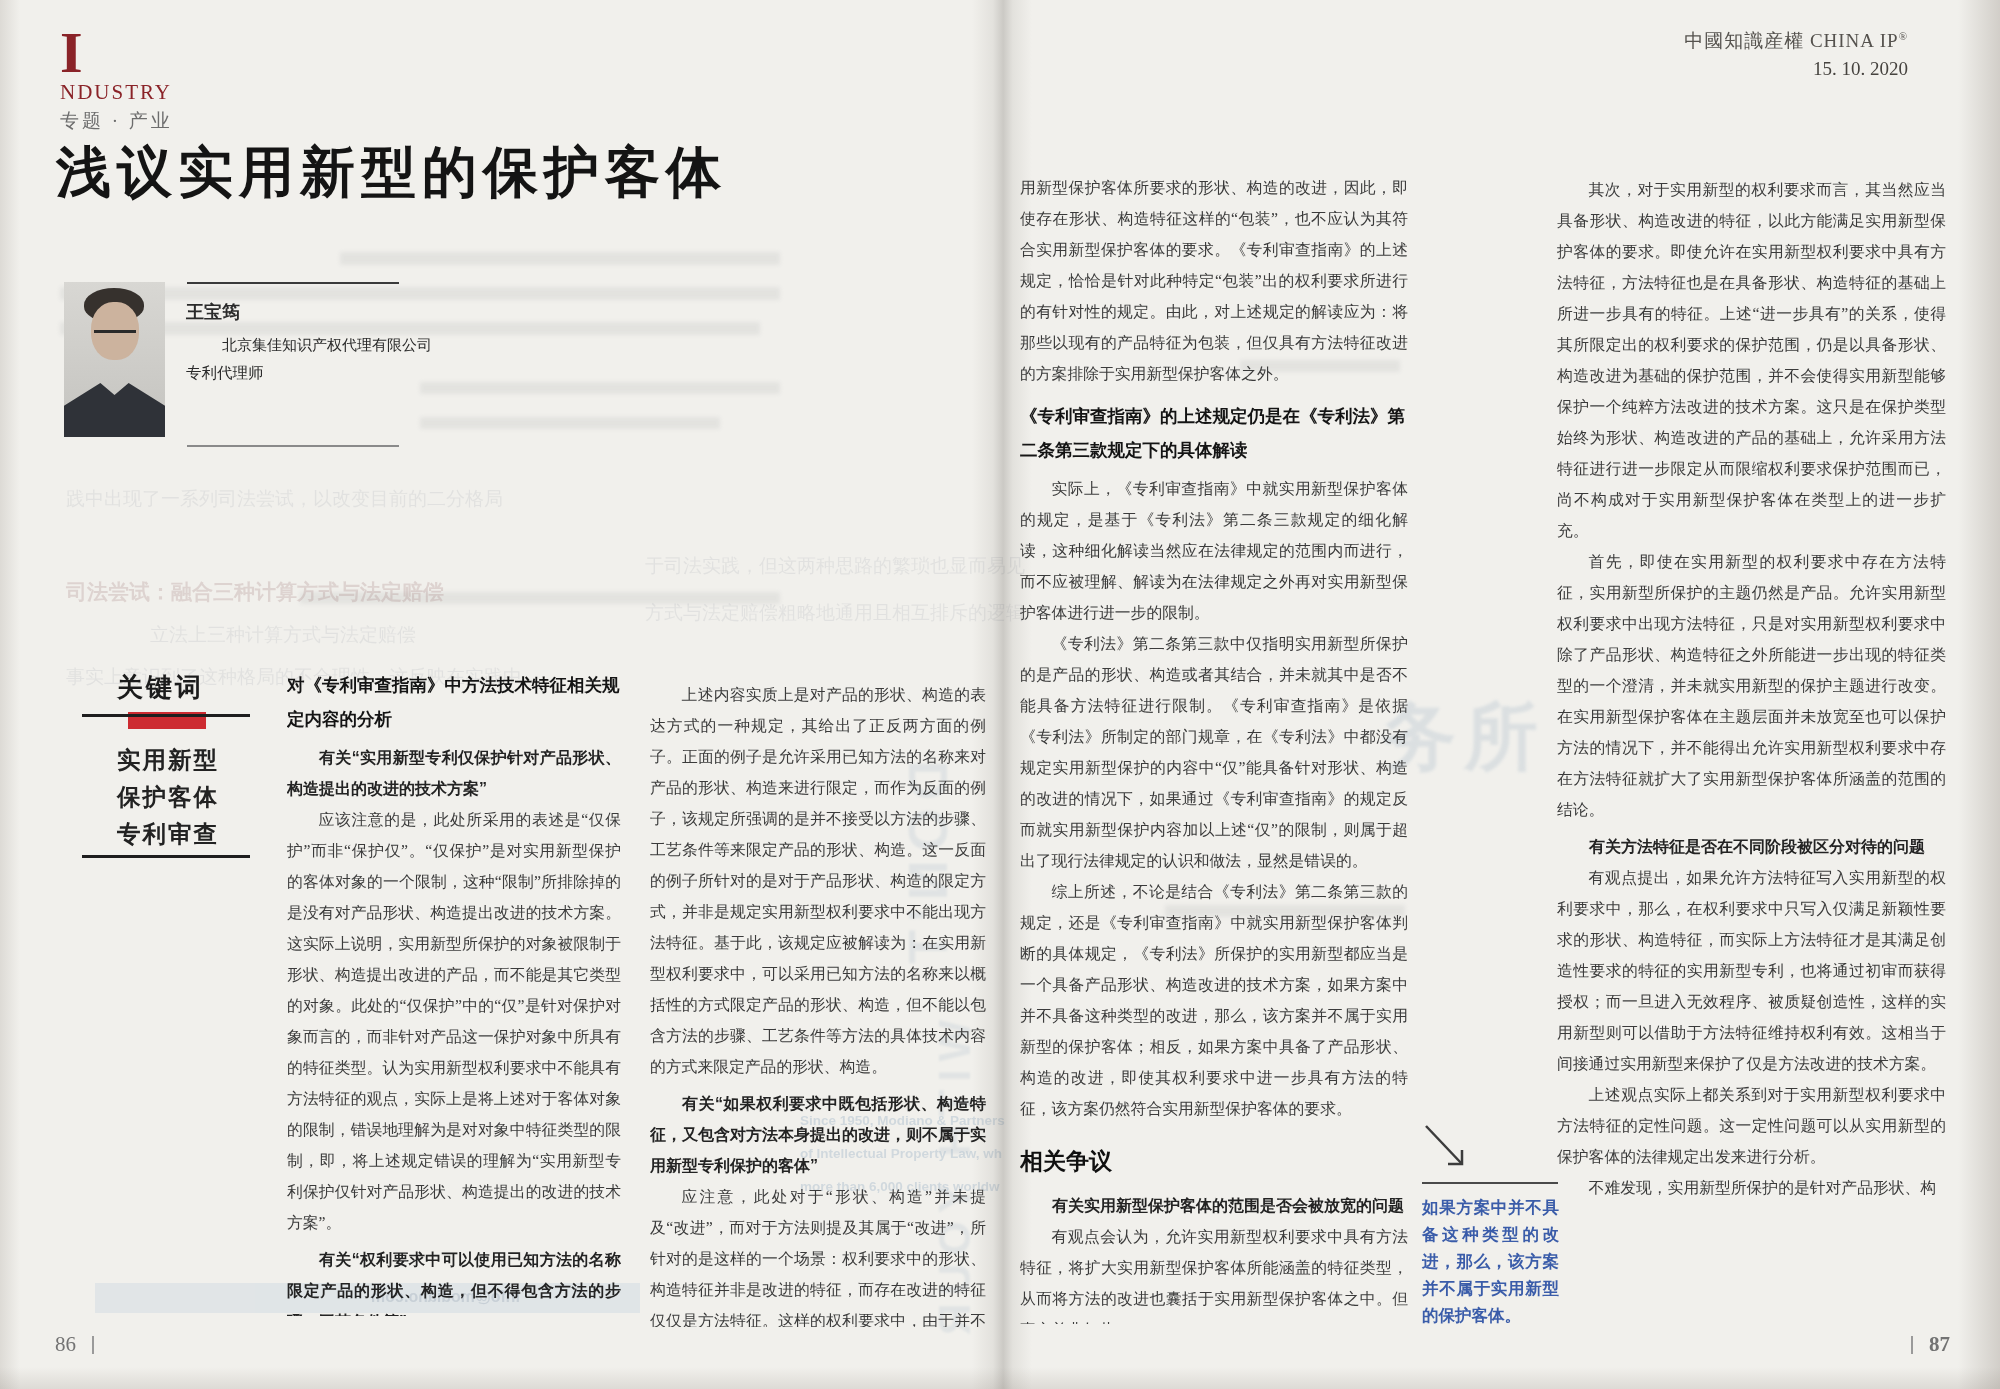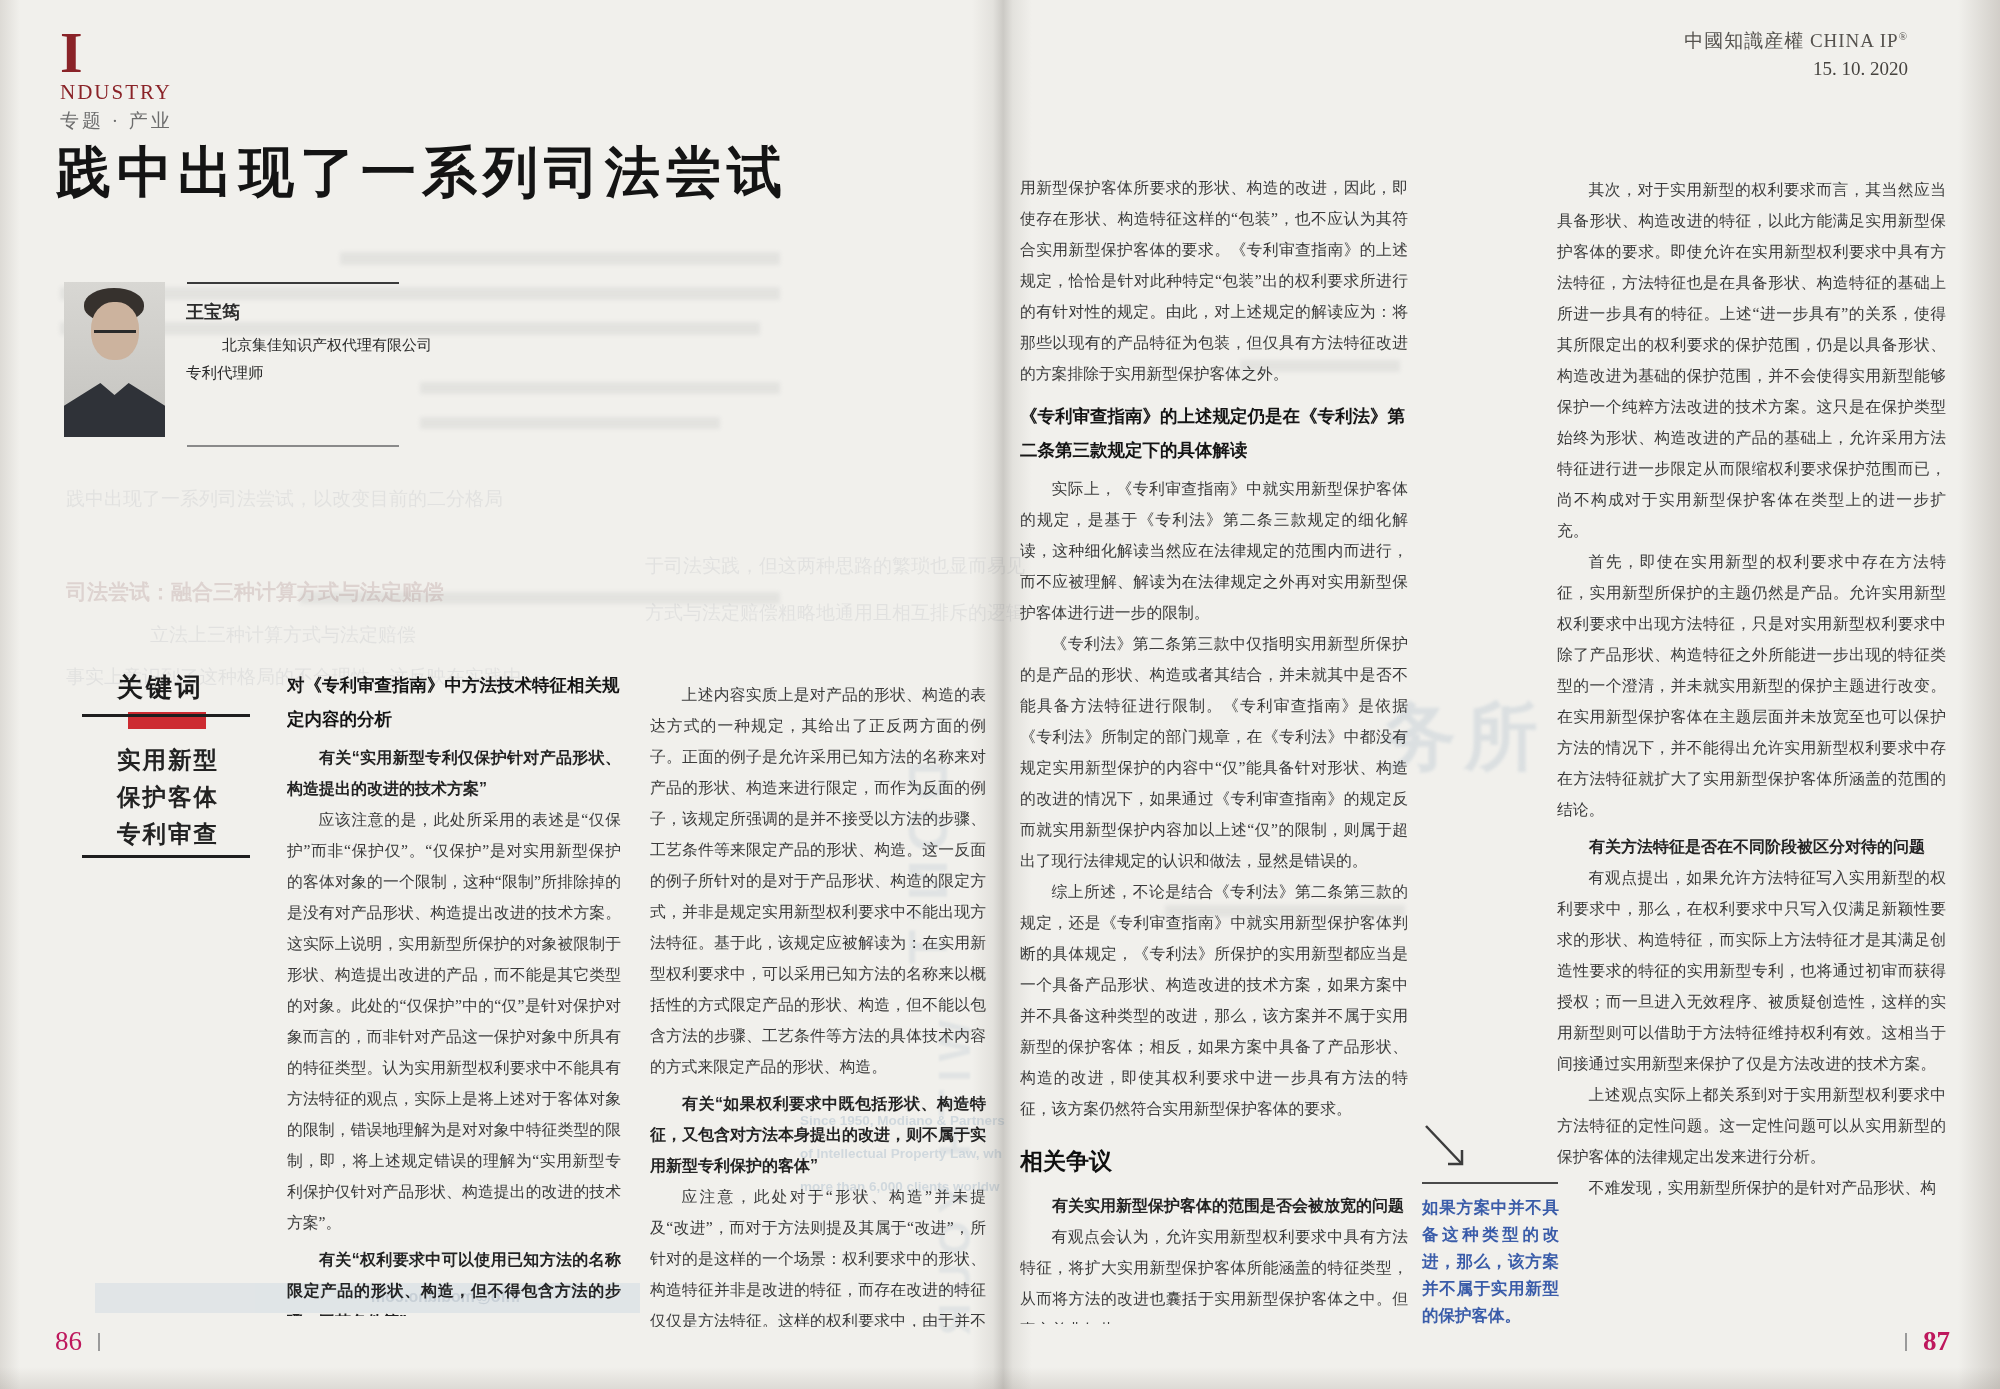--- a/index.html
+++ b/index.html
@@ -87,21 +87,21 @@
     font-size:23px; line-height:30px; color:#101010; text-indent:0; margin:22px 0 14px;}
 
   
   .quote{left:1422px; top:1124px; width:137px;}
   .quote .arrow{display:block; margin-left:2px;}
   .quote .q-rule{display:block; width:136px; height:2px; background:#4a4a4a; margin-top:10px;}
   .quote .q-text{display:block; margin-top:10px; font-family:"Liberation Sans","DejaVu Sans",sans-serif;
     font-weight:bold; font-size:16.5px; line-height:27px; color:#3a5ca9; text-align:justify;}
 
   
-  .pagenum{bottom:32px; font-size:27px; color:#be185d; display:flex; align-items:center; gap:16px;}
+  .pagenum{bottom:32px; font-size:21px; color:#737373; display:flex; align-items:center; gap:16px;}
   .pagenum .bar{display:inline-block; width:2px; height:18px; background:#9a9a9a;}
   .pagenum.left{left:55px;}
   .pagenum.right{right:50px;font-weight:bold;}
 </style>
 </head>
 <body>
 
 <div class="scan">
 
   <div class="ghost-bar" style="left:340px; top:252px; width:440px; height:13px;"></div>
@@ -134,21 +134,21 @@
     <span class="topic">专题 · 产业</span>
   </div>
 
   <div class="abs brand">
     <div class="line1">
       <span>中國知識産權 CHINA IP</span><sup>®</sup>
     </div>
     <div class="line2">15. 10. 2020</div>
   </div>
 
-  <h1 class="abs title sans" style="margin:0;">践中出现了一系列司法尝试</h1>
+  <h1 class="abs title sans" style="margin:0;">浅议实用新型的保护客体</h1>
 
   <div class="rule" style="left:187px; top:282px; width:212px; height:2px;"></div>
   <div class="abs photo">
     <div class="hair"></div>
     <div class="face"></div>
     <div class="glasses"></div>
     <div class="shirt"></div>
     <div class="suit"></div>
   </div>
   <div class="abs author">

